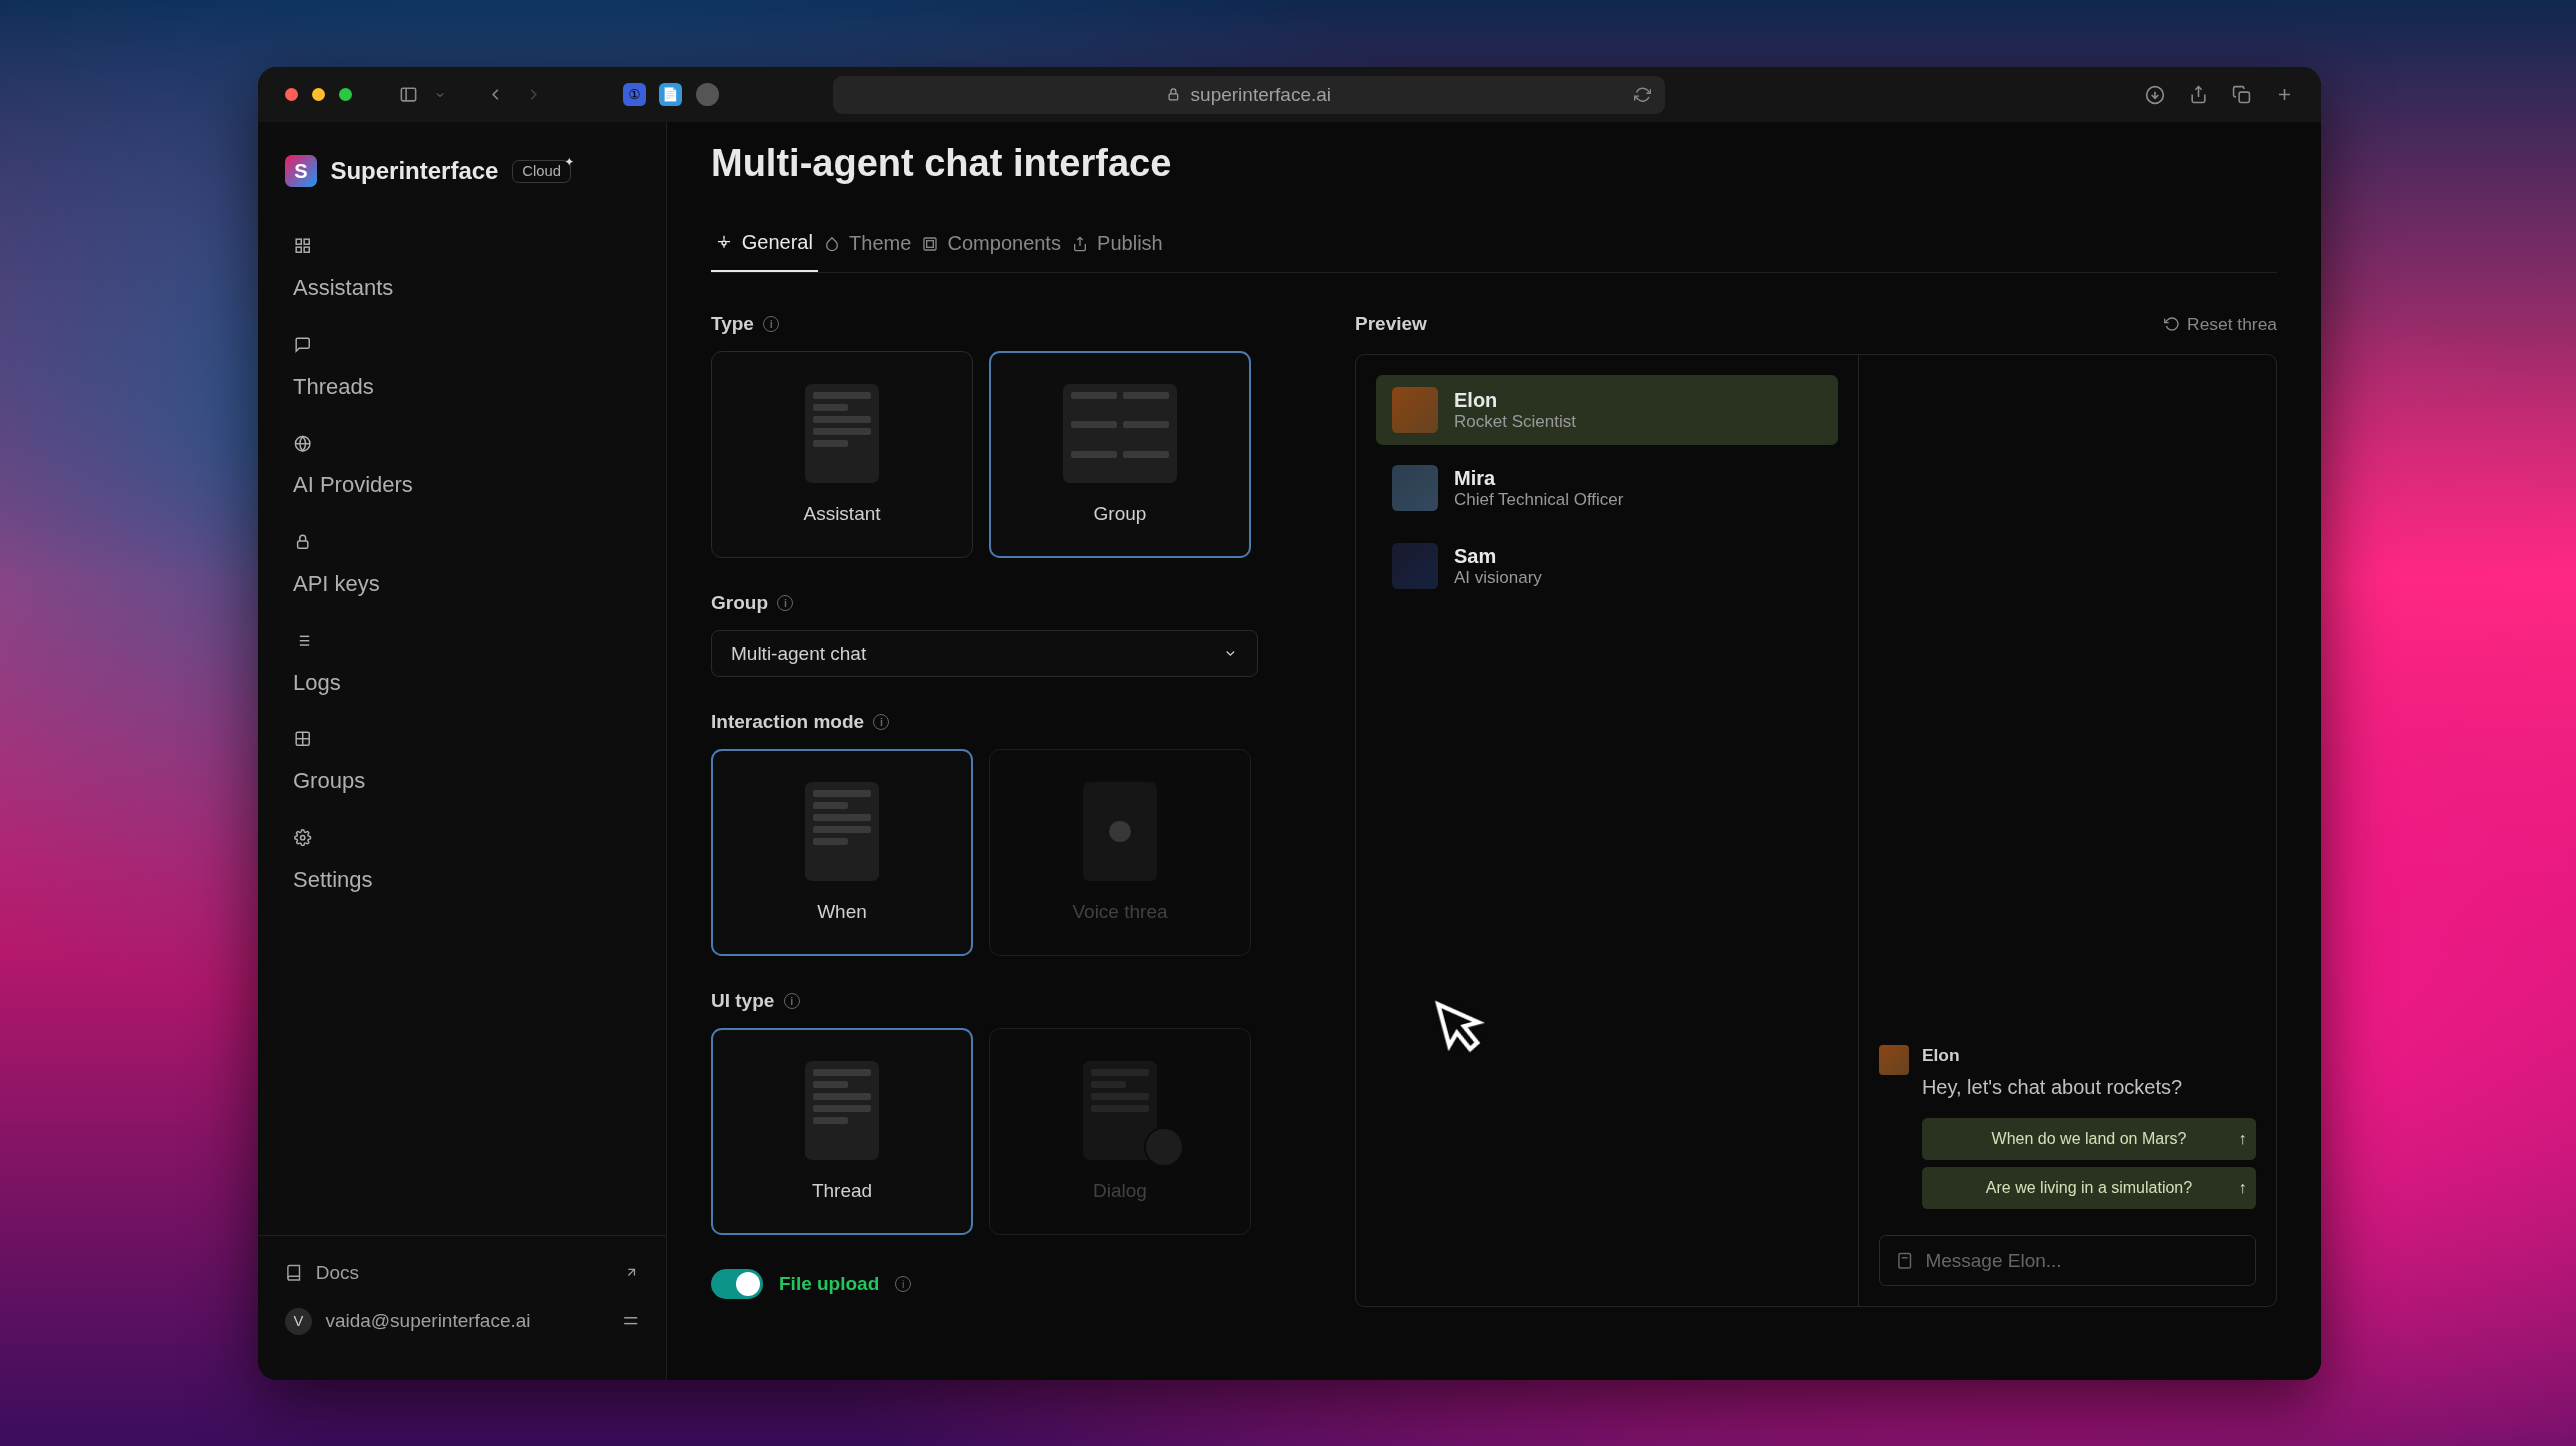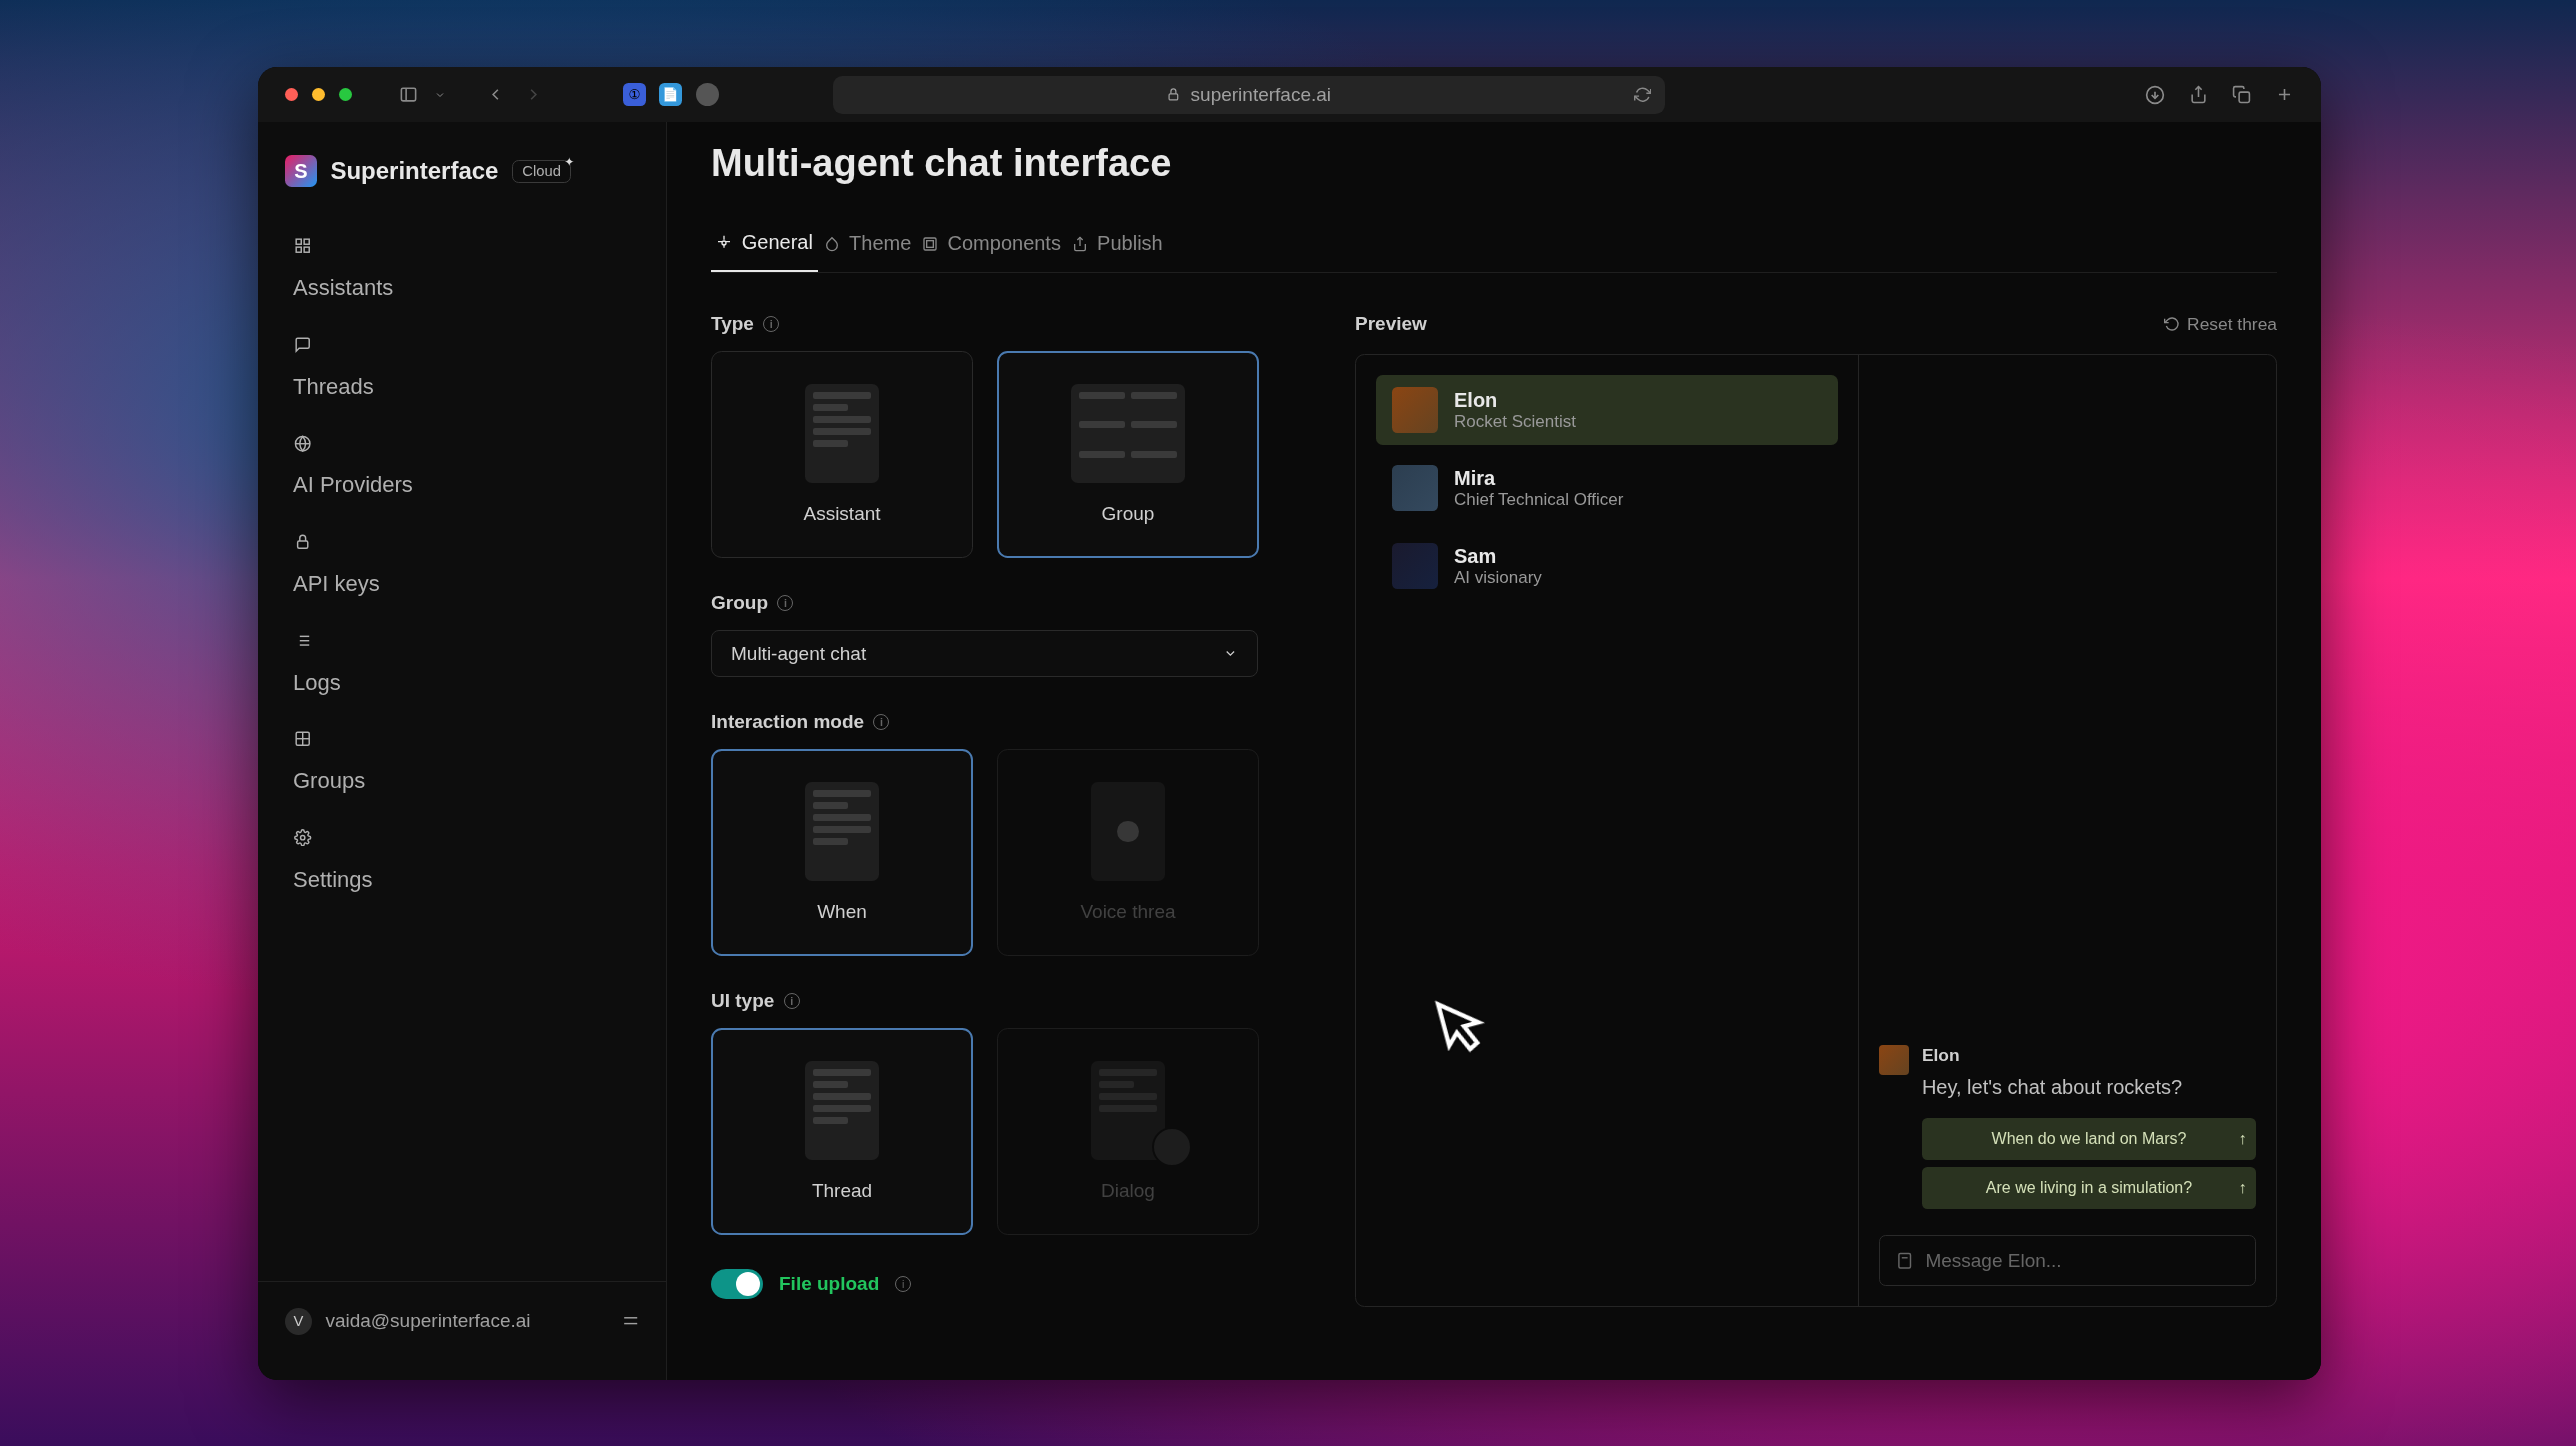--- a/index.html
+++ b/index.html
@@ -274,21 +274,21 @@
       border-radius: 50%;
       border: 1px solid #666;
       color: #666;
       display: flex;
       align-items: center;
       justify-content: center;
       font-size: 10.7px;
     }
     .card-row {
       display: flex;
-      gap: 24px;
+      gap: 16px;
       margin-bottom: 34px;
     }
     .option-card {
       width: 262px;
       height: 207px;
       background: #0d0d0d;
       border: 0.7px solid #2a2a2a;
       border-radius: 10.7px;
       display: flex;
       flex-direction: column;
@@ -668,20 +668,33 @@
           <span class="nav-icon">
               <svg width="17.4" height="17.4" viewBox="0 0 24 24">
                 <circle cx="12" cy="12" r="3"></circle>
                 <path d="M19.4 15a1.65 1.65 0 0 0 .33 1.82l.06.06a2 2 0 0 1-2.83 2.83l-.06-.06a1.65 1.65 0 0 0-1.82-.33 1.65 1.65 0 0 0-1 1.51V21a2 2 0 0 1-4 0v-.09A1.65 1.65 0 0 0 9 19.4a1.65 1.65 0 0 0-1.82.33l-.06.06a2 2 0 0 1-2.83-2.83l.06-.06a1.65 1.65 0 0 0 .33-1.82 1.65 1.65 0 0 0-1.51-1H3a2 2 0 0 1 0-4h.09A1.65 1.65 0 0 0 4.6 9a1.65 1.65 0 0 0-.33-1.82l-.06-.06a2 2 0 0 1 2.83-2.83l.06.06a1.65 1.65 0 0 0 1.82.33H9a1.65 1.65 0 0 0 1-1.51V3a2 2 0 0 1 4 0v.09a1.65 1.65 0 0 0 1 1.51 1.65 1.65 0 0 0 1.82-.33l.06-.06a2 2 0 0 1 2.83 2.83l-.06.06a1.65 1.65 0 0 0-.33 1.82V9a1.65 1.65 0 0 0 1.51 1H21a2 2 0 0 1 0 4h-.09a1.65 1.65 0 0 0-1.51 1z"></path>
               </svg>
             </span>
           <span>Settings</span>
         </div>
       </div>
       <div class="sidebar-footer">
+        <div class="footer-item" style="justify-content:space-between">
+          <div style="display:flex;gap:13.4px;align-items:center">
+            <svg width="17.4" height="17.4" viewBox="0 0 24 24">
+                <path d="M4 19.5A2.5 2.5 0 0 1 6.5 17H20"></path>
+                <path d="M6.5 2H20v20H6.5A2.5 2.5 0 0 1 4 19.5v-15A2.5 2.5 0 0 1 6.5 2z"></path>
+              </svg>
+            <span>Docs</span>
+          </div>
+          <svg width="14.8" height="14.8" viewBox="0 0 24 24">
+              <line x1="7" y1="17" x2="17" y2="7"></line>
+              <polyline points="7 7 17 7 17 17"></polyline>
+            </svg>
+        </div>
         <div class="footer-item user-row">
           <div style="display:flex;gap:13.4px;align-items:center">
             <div class="user-avatar">V</div>
             <span>vaida@superinterface.ai</span>
           </div>
           <svg width="17.4" height="17.4" viewBox="0 0 24 24">
               <line x1="3" y1="8" x2="21" y2="8"></line>
               <line x1="3" y1="16" x2="21" y2="16"></line>
             </svg>
         </div>

